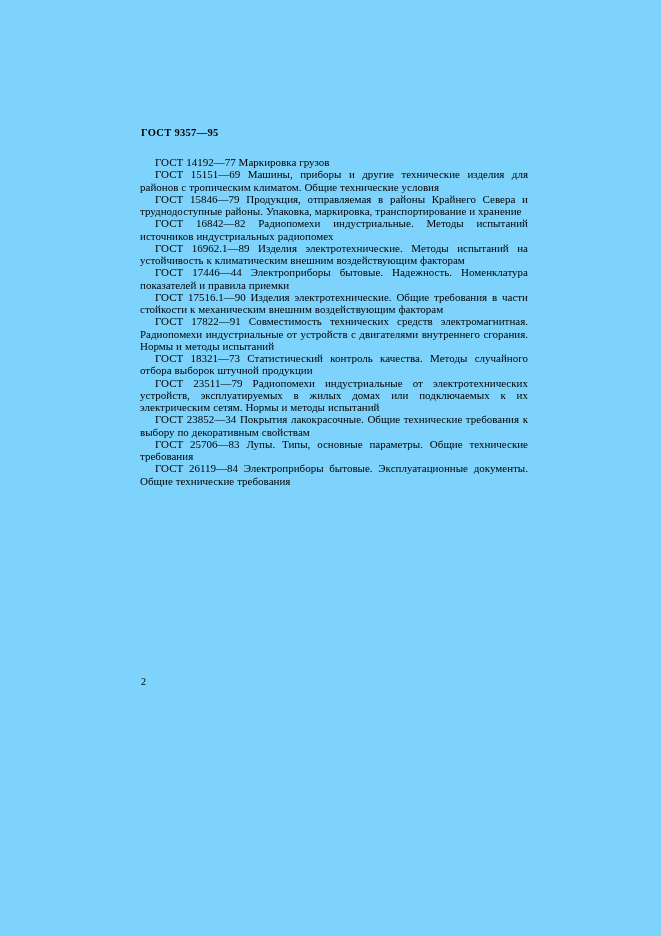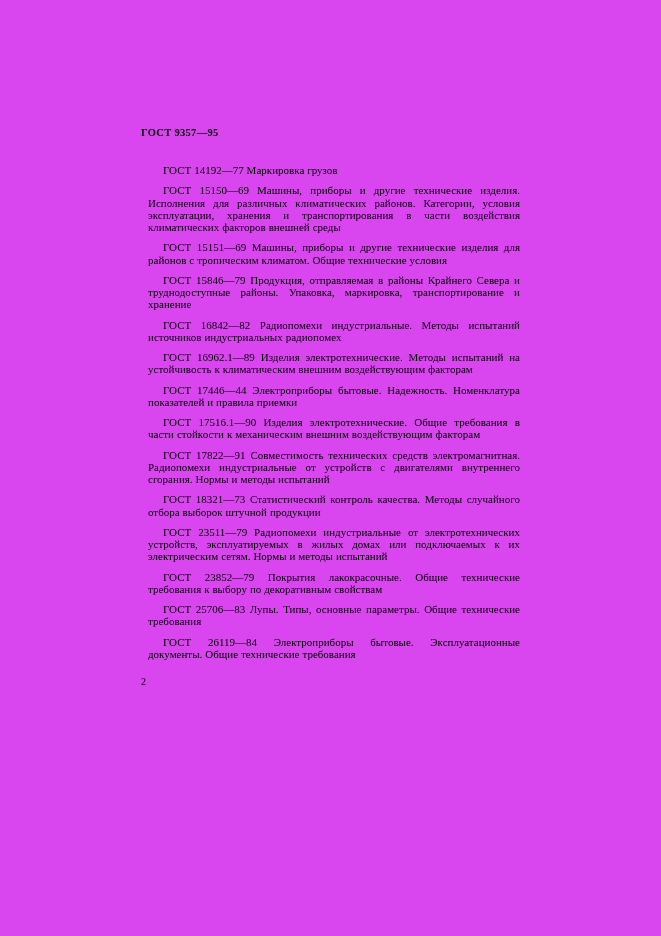--- a/index.html
+++ b/index.html
@@ -4,21 +4,21 @@
   <style>
     html, body {
       margin: 0;
       padding: 0;
       background: #ffffff;
     }
     .page {
       position: relative;
       width: 661px;
       height: 936px;
-      background: #d946ef;
+      background: #7dd3fc;
       color: #000000;
       font-family: "Liberation Serif", serif;
       overflow: hidden;
     }
     .doc-header {
       position: absolute;
       left: 141px;
       top: 127px;
       font-size: 10.5px;
       font-weight: bold;
@@ -28,51 +28,50 @@
     .content {
       position: absolute;
       left: 140px;
       top: 156px;
       width: 388px;
       font-size: 11px;
       line-height: 12.25px;
       text-align: justify;
     }
     .content p {
-      margin: 8px;
+      margin: 0;
       padding: 0;
       text-indent: 15px;
       word-spacing: 0.2px;
     }
     .page-number {
       position: absolute;
       left: 141px;
       top: 676px;
       font-size: 10px;
     }
   </style>
 </head>
 <body>
 
 <div class="page">
 
   <div class="doc-header">ГОСТ 9357—95</div>
 
   <div class="content">
     <p>ГОСТ 14192—77  Маркировка грузов</p>
-    <p>ГОСТ 15150—69  Машины, приборы и другие технические изделия. Исполнения для различных климатических районов. Категории, условия эксплуатации, хранения и транспортирования в части воздействия климатических факторов внешней среды</p>
     <p>ГОСТ 15151—69  Машины, приборы и другие технические изделия для районов с тропическим климатом. Общие технические условия</p>
     <p>ГОСТ 15846—79  Продукция, отправляемая в районы Крайнего Севера и труднодоступные районы. Упаковка, маркировка, транспортирование и хранение</p>
     <p>ГОСТ 16842—82  Радиопомехи индустриальные. Методы испытаний источников индустриальных радиопомех</p>
     <p>ГОСТ 16962.1—89  Изделия электротехнические. Методы испытаний на устойчивость к климатическим внешним воздействующим факторам</p>
     <p>ГОСТ 17446—44  Электроприборы бытовые. Надежность. Номенклатура показателей и правила приемки</p>
     <p>ГОСТ 17516.1—90  Изделия электротехнические. Общие требования в части стойкости к механическим внешним воздействующим факторам</p>
     <p>ГОСТ 17822—91  Совместимость технических средств электромагнитная. Радиопомехи индустриальные от устройств с двигателями внутреннего сгорания. Нормы и методы испытаний</p>
     <p>ГОСТ 18321—73  Статистический контроль качества. Методы случайного отбора выборок штучной продукции</p>
     <p>ГОСТ 23511—79  Радиопомехи индустриальные от электротехнических устройств, эксплуатируемых в жилых домах или подключаемых к их электрическим сетям. Нормы и методы испытаний</p>
-    <p>ГОСТ 23852—79  Покрытия лакокрасочные. Общие технические требования к выбору по декоративным свойствам</p>
+    <p>ГОСТ 23852—34  Покрытия лакокрасочные. Общие технические требования к выбору по декоративным свойствам</p>
     <p>ГОСТ 25706—83  Лупы. Типы, основные параметры. Общие технические требования</p>
     <p>ГОСТ 26119—84  Электроприборы бытовые. Эксплуатационные документы. Общие технические требования</p>
   </div>
 
   <div class="page-number">2</div>
 
 </div>
 
 </body></html>

